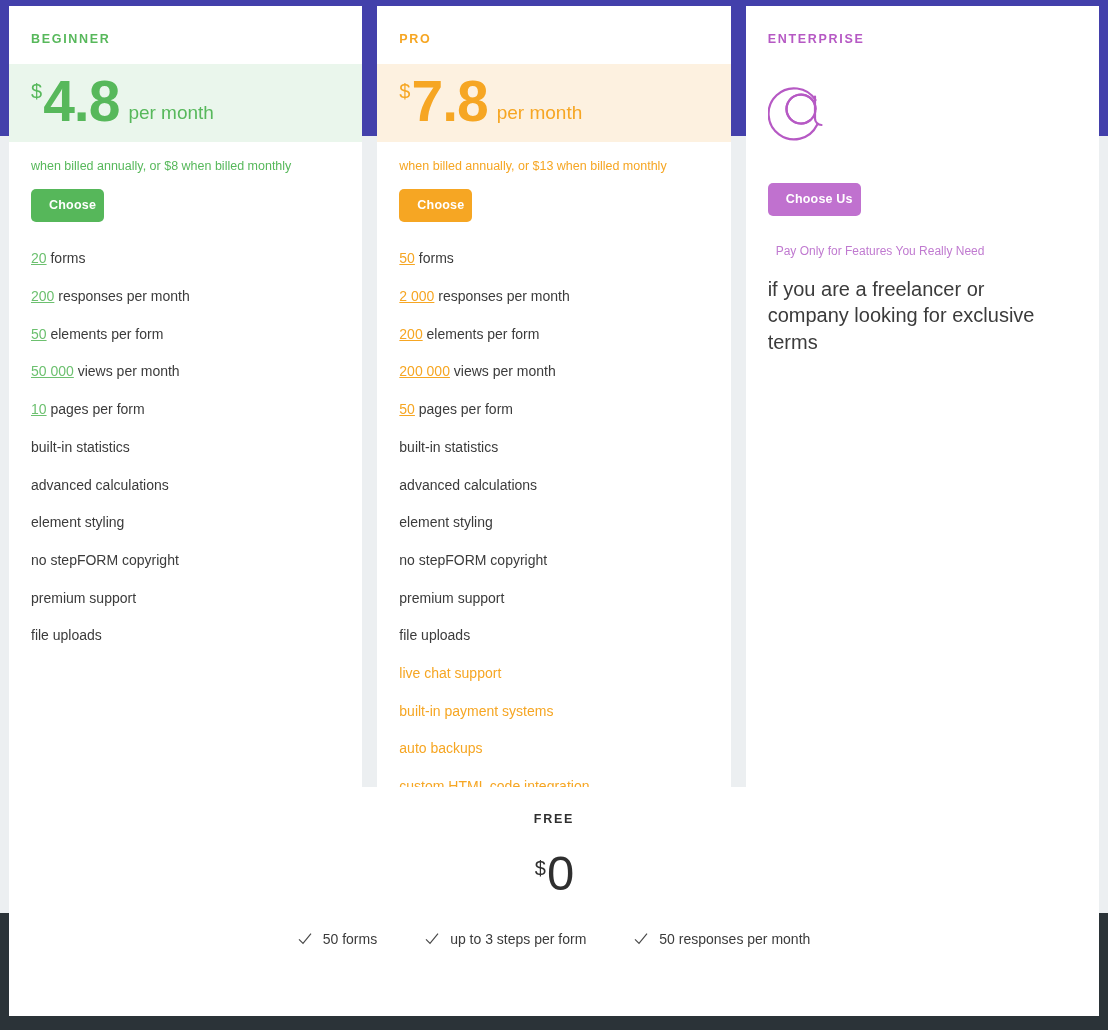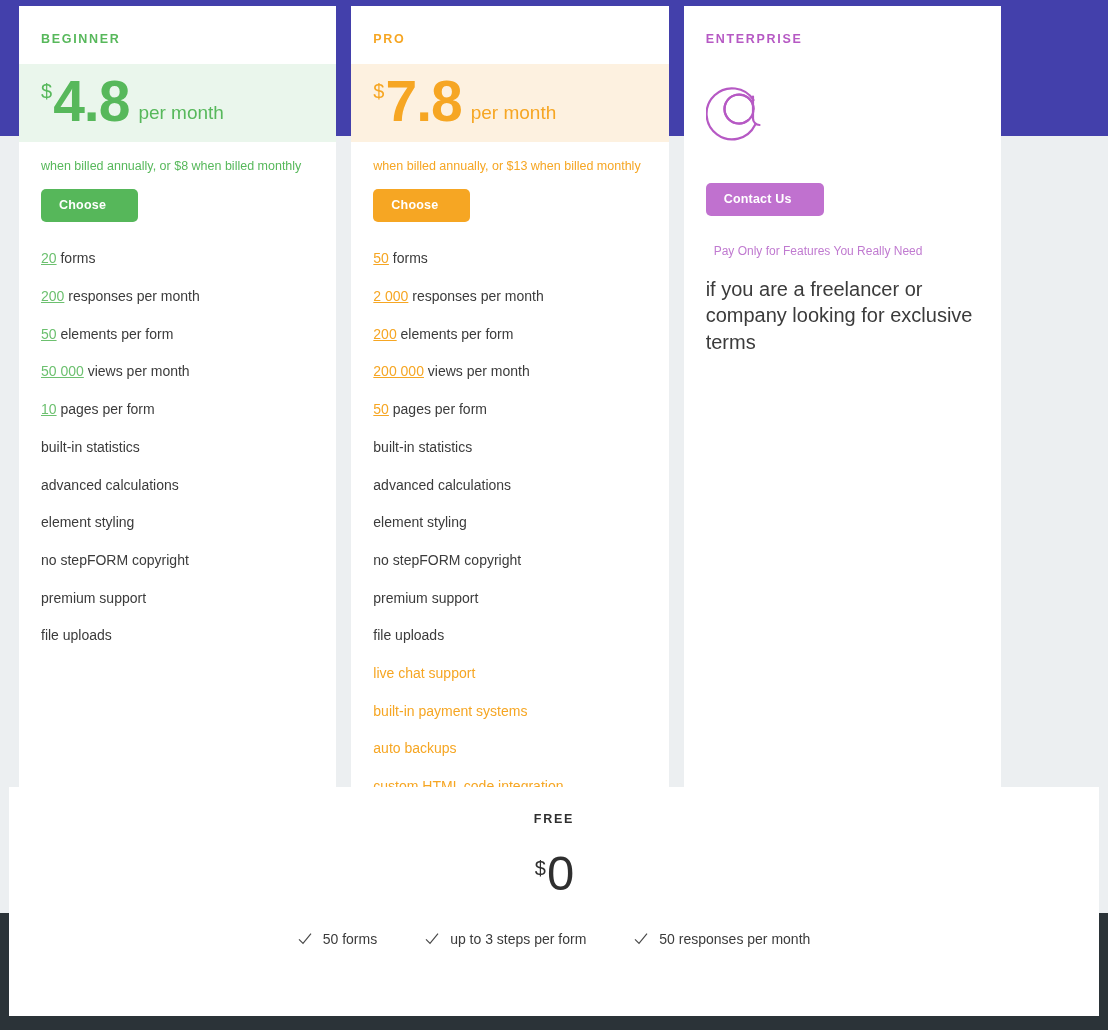--- a/index.html
+++ b/index.html
@@ -30,22 +30,22 @@
     position: absolute;
     left: 0; top: 913px;
     width: 1108px; height: 117px;
     background: #2b3338;
     z-index: 0;
   }
 
   
   .plans {
     position: absolute;
-    left: 19px; top: 6px;
-    width: 982px;
+    left: 9px; top: 6px;
+    width: 1090px;
     display: flex;
     gap: 15px;
     z-index: 2;
   }
 
   .card {
     width: 354px;
     min-height: 766px;
     background: #ffffff;
     position: relative;
@@ -100,21 +100,21 @@
 
   .billing-note {
     padding: 16px 22px 0 22px;
     font-size: 12.5px;
     line-height: 1.3;
   }
 
   .btn {
     display: inline-block;
     margin: 15px 0 0 22px;
-    padding: 9px 32px 10px 18px;
+    padding: 9px 8px 10px 18px;
     border: none;
     border-radius: 5px;
     color: #ffffff;
     font-size: 12.5px;
     font-weight: bold;
     letter-spacing: 0.2px;
     cursor: pointer;
     font-family: "Liberation Sans", sans-serif;
   }
   .btn.green  { background: #56b75a; }
@@ -286,21 +286,21 @@
 
     <div class="at-icon-wrap">
       <svg width="66" height="66" viewBox="0 0 66 66" aria-hidden="true">
         <circle cx="33" cy="31" r="14.5" fill="none" stroke="#b659c4" stroke-width="2.2"></circle>
         <path d="M47.5 18.5 V40.5 a6.5 6.5 0 0 0 6.5 6.5" fill="none" stroke="#b659c4" stroke-width="2.2" stroke-linecap="round" transform="translate(-0.5 0)"></path>
         <path d="M47.5 31 a14.5 14.5 0 1 0 -5.2 11.2" fill="none" stroke="#b659c4" stroke-width="2.2" stroke-linecap="round"></path>
         <path d="M47.5 22 A25.5 25.5 0 1 0 49 47" fill="none" stroke="#b659c4" stroke-width="2.2" stroke-linecap="round"></path>
       </svg>
     </div>
 
-    <button class="btn purple">Contact Us</button>
+    <button class="btn purple">Choose Us</button>
 
     <div class="ent-tagline">Pay Only for Features You Really Need</div>
     <div class="ent-desc">if you are a freelancer or company looking for exclusive terms</div>
   </div>
 
 </div>
 
 <div class="free-card">
   <div class="free-title">FREE</div>
 

